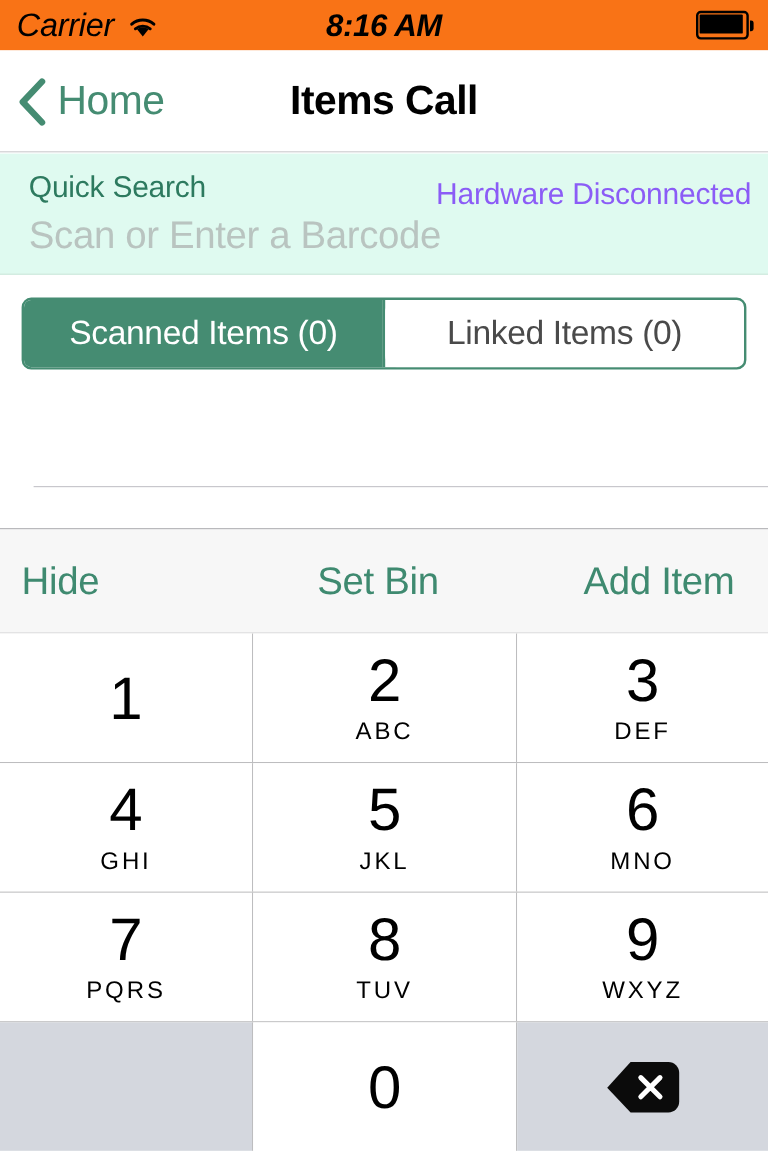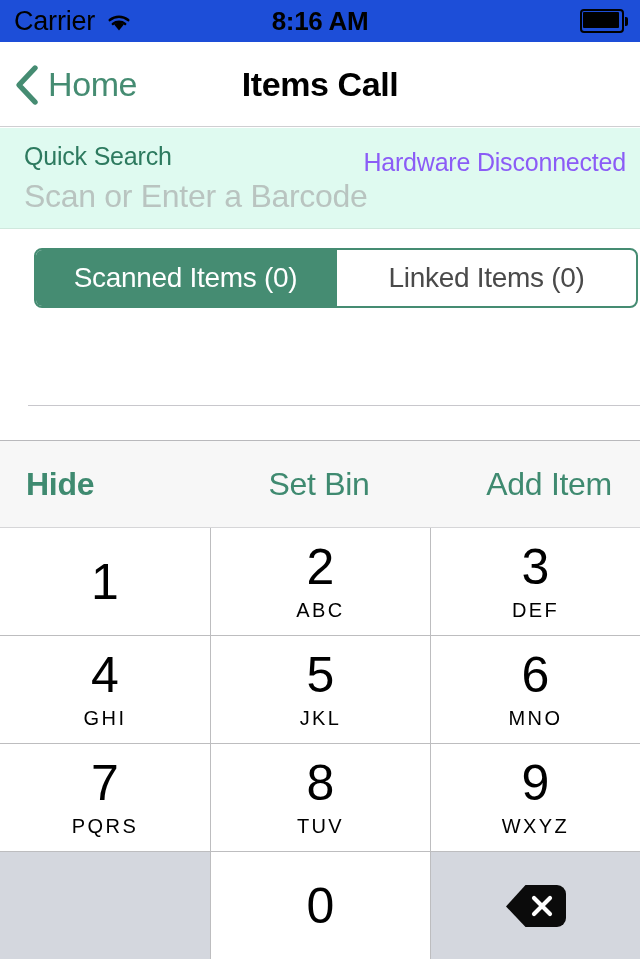--- a/index.html
+++ b/index.html
@@ -8,21 +8,21 @@
     background:#ffffff;
     font-family:"Liberation Sans", sans-serif;
     -webkit-font-smoothing:antialiased;
     overflow:hidden;
   }
   #screen { position:relative; width:640px; height:960px; background:#fff; }
 
   
   .statusbar{
     position:absolute; left:0; top:0; width:640px; height:42px;
-    background:#1d4ed8; display:flex; align-items:center;
+    background:#f97316; display:flex; align-items:center;font-style:italic;
   }
   .sb-left{ position:absolute; left:14px; top:0; height:42px; display:flex; align-items:center; gap:10px; }
   .sb-carrier{ font-size:27px; color:#000; letter-spacing:-0.2px; }
   .wifi-icon{ width:28px; height:21px; display:block; }
   .sb-time{ position:absolute; left:0; right:0; top:0; height:42px;
             display:flex; align-items:center; justify-content:center;
             font-size:26px; font-weight:bold; color:#000; letter-spacing:-0.3px;}
   .sb-right{ position:absolute; right:12px; top:0; height:42px; display:flex; align-items:center; }
   .battery{ position:relative; width:48px; height:24px; }
   .battery-body{ position:absolute; left:0; top:0; width:44px; height:24px;
@@ -60,21 +60,21 @@
     border:none; outline:none; background:transparent;
     font-family:"Liberation Sans", sans-serif;
     font-size:32px; color:#0f172a; letter-spacing:-0.3px;
   }
   .sp-input::placeholder{ color:#b9c4c0; opacity:1; }
 
   
   .segmented{
     position:absolute; left:18px; top:248px; width:604px; height:60px;
     border:2px solid #458c72; border-radius:8px; overflow:hidden;
-    display:flex; background:#fff;margin-left:16px;
+    display:flex; background:#fff;
   }
   .seg{
     flex:1; display:flex; align-items:center; justify-content:center;
     font-size:28px; letter-spacing:-0.3px; cursor:pointer;
   }
   .seg.active{ background:#458c72; color:#ffffff; }
   .seg.inactive{ background:#ffffff; color:#4a4a4a;border-radius:10px; }
   .seg-divider{ width:2px; background:#458c72; }
 
   
@@ -90,21 +90,21 @@
   
   .accessory{
     position:absolute; left:0; top:440px; width:640px; height:88px;
     background:#f7f7f7; border-top:1px solid #b9b9bc; border-bottom:1px solid #d6d6d8;
     display:flex; align-items:center;
   }
   .acc-btn{
     flex:1; display:flex; align-items:center;
     font-size:32px; color:#3f8a70; letter-spacing:-0.3px; cursor:pointer; height:88px;
   }
-  .acc-btn.left{ justify-content:flex-start; padding-left:26px;font-weight:bold; }
+  .acc-btn.left{ justify-content:flex-start; padding-left:18px; }
   .acc-btn.center{ justify-content:center; }
   .acc-btn.right{ justify-content:flex-end; padding-right:28px; }
 
   
   .keypad{
     position:absolute; left:0; top:528px; width:640px; height:432px;
     background:#ffffff;
     display:grid; grid-template-columns:210px 1px 219px 1px 209px;
     grid-template-rows:107px 1px 107px 1px 107px 1px 107px;
   }

